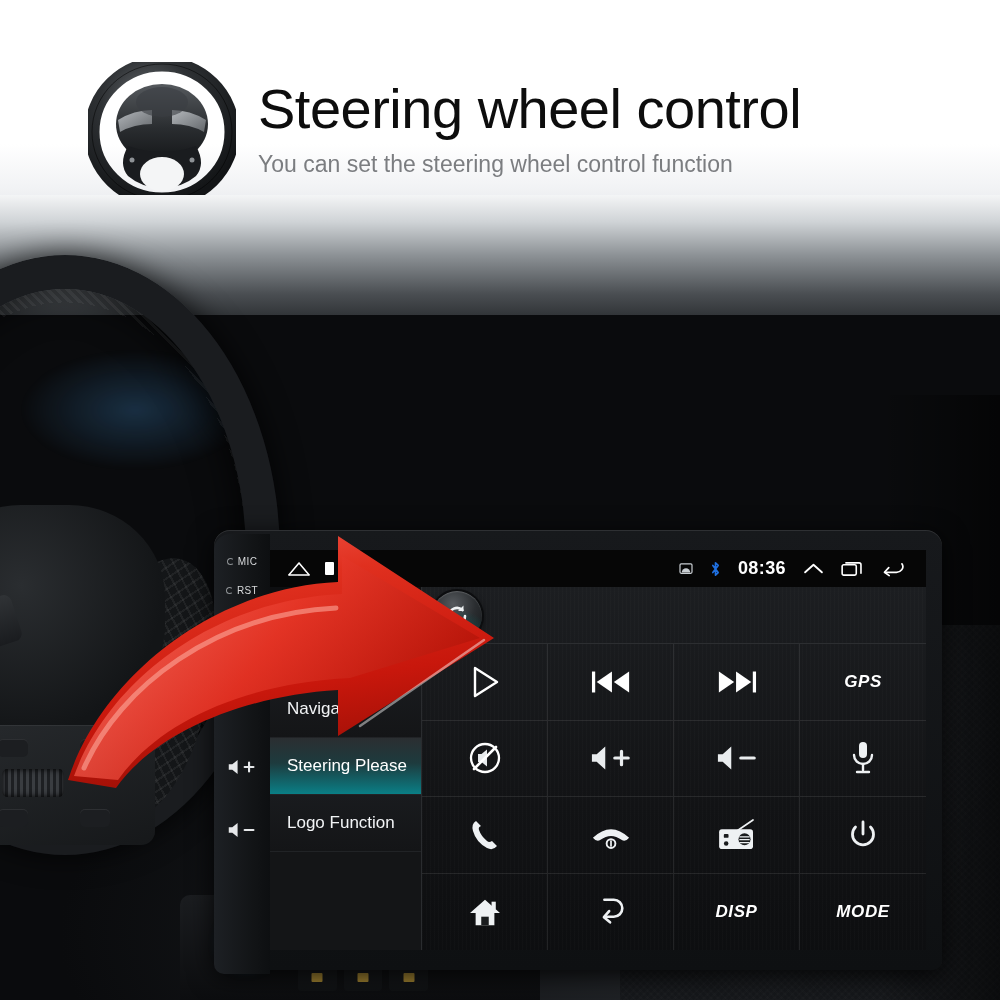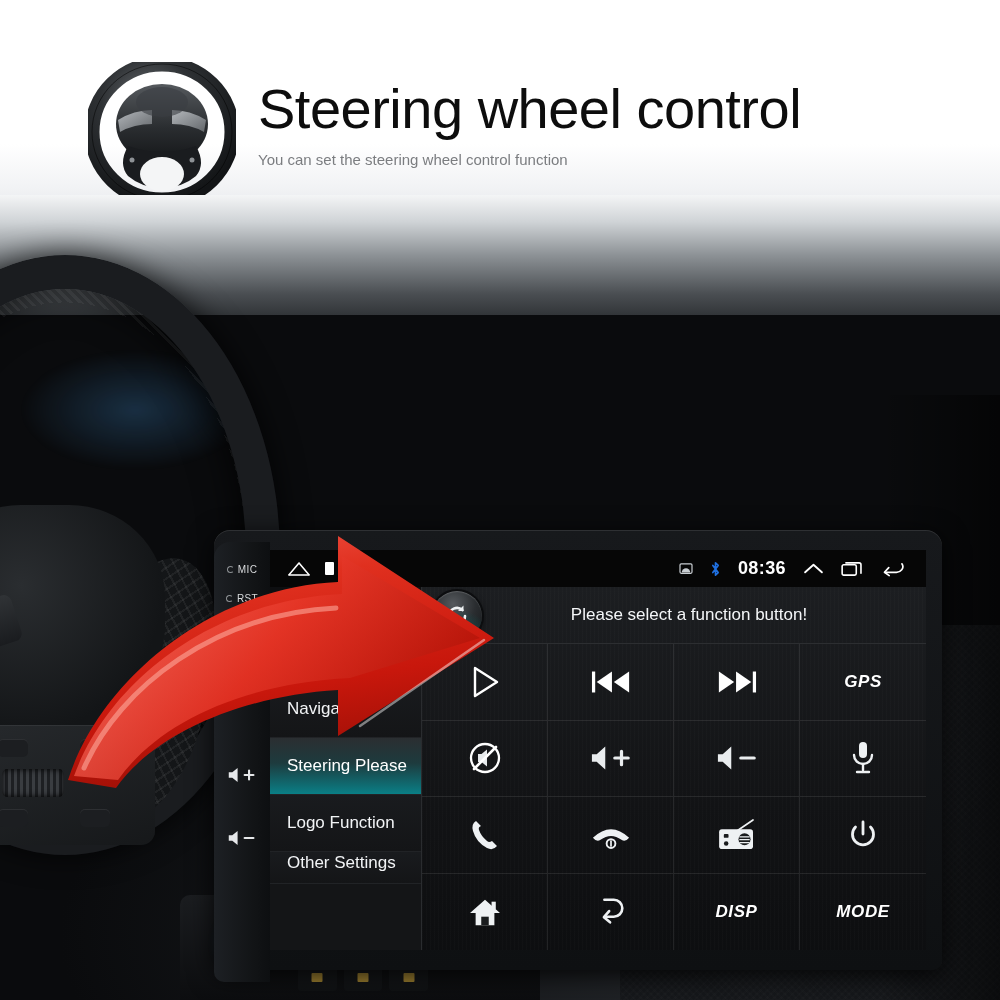--- a/index.html
+++ b/index.html
@@ -21,21 +21,21 @@
   }
   .banner-text{
     position:absolute; left:258px; top:80px; width:700px;
   }
   .banner-title{
     font-size:56px; font-weight:400; color:#0d0d0d;
     letter-spacing:-0.5px; line-height:1.05; white-space:nowrap;
     font-family:"Liberation Sans", sans-serif;
   }
   .banner-sub{
-    margin-top:12px; font-size:15px; color:#7b7d80; font-weight:400;
+    margin-top:12px; font-size:23px; color:#7b7d80; font-weight:400;
     white-space:nowrap;
   }
 
   
   .scene{
     position:absolute; left:0; top:195px; width:1000px; height:805px;
     overflow:hidden;
     background:#0a0b0d;
   }
   
@@ -212,21 +212,21 @@
   }
 
   
   .unit{
     position:absolute; left:214px; top:335px; width:728px; height:440px;
     background:linear-gradient(180deg,#17191c 0%,#0e1012 100%);
     border-radius:16px 16px 10px 10px;
     box-shadow:0 6px 26px rgba(0,0,0,.85), inset 0 1px 0 rgba(255,255,255,.10);
   }
   .unit-bezel-l{
-    position:absolute; left:0; top:12px; width:56px; height:440px;
+    position:absolute; left:0; top:4px; width:56px; height:440px;
     background:linear-gradient(90deg,#1d2024 0%,#121416 70%,#0d0f11 100%);
     border-radius:16px 0 0 10px;
   }
   .hw{
     position:absolute; left:0; width:56px; text-align:center;
     color:#d8dadc; font-size:10px; letter-spacing:.4px;
     display:flex; align-items:center; justify-content:center; gap:4px;
   }
   .hw .dot{
     width:7px; height:7px; border-radius:50%;
@@ -512,36 +512,32 @@
           <div style="height:50px;"></div>
           <div class="side-item">
             <span>Navigation</span>
           </div>
           <div class="side-item selected">
             <span>Steering Please</span>
           </div>
           <div class="side-item">
             <span>Logo Function</span>
           </div>
-          <div class="side-item partial">
-            <span>Other Settings</span>
-          </div>
         </div>
 
         <div class="panel">
           <div class="panel-head">
             <div class="sync-btn">
               <svg width="28" height="28" viewBox="0 0 28 28">
                 <path d="M6 14 a8 8 0 0 1 13.4 -5.9" fill="none" stroke="#eef1f3" stroke-width="2.6" stroke-linecap="round"></path>
                 <path d="M22 14 a8 8 0 0 1 -13.4 5.9" fill="none" stroke="#eef1f3" stroke-width="2.6" stroke-linecap="round"></path>
                 <path d="M20.5 3.5 L20.5 9 L15 9 z" fill="#eef1f3"></path>
                 <path d="M7.5 24.5 L7.5 19 L13 19 z" fill="#eef1f3"></path>
               </svg>
             </div>
-            <div class="panel-title">Please select a function button!</div>
           </div>
 
           <div class="grid">
 
             <div class="cell">
               <span>
                 <svg width="30" height="32" viewBox="0 0 30 32">
                     <path d="M5 2 L27 16 L5 30 z" fill="none" stroke="#fff" stroke-width="2.4" stroke-linejoin="round"></path>
                   </svg>
               </span>

